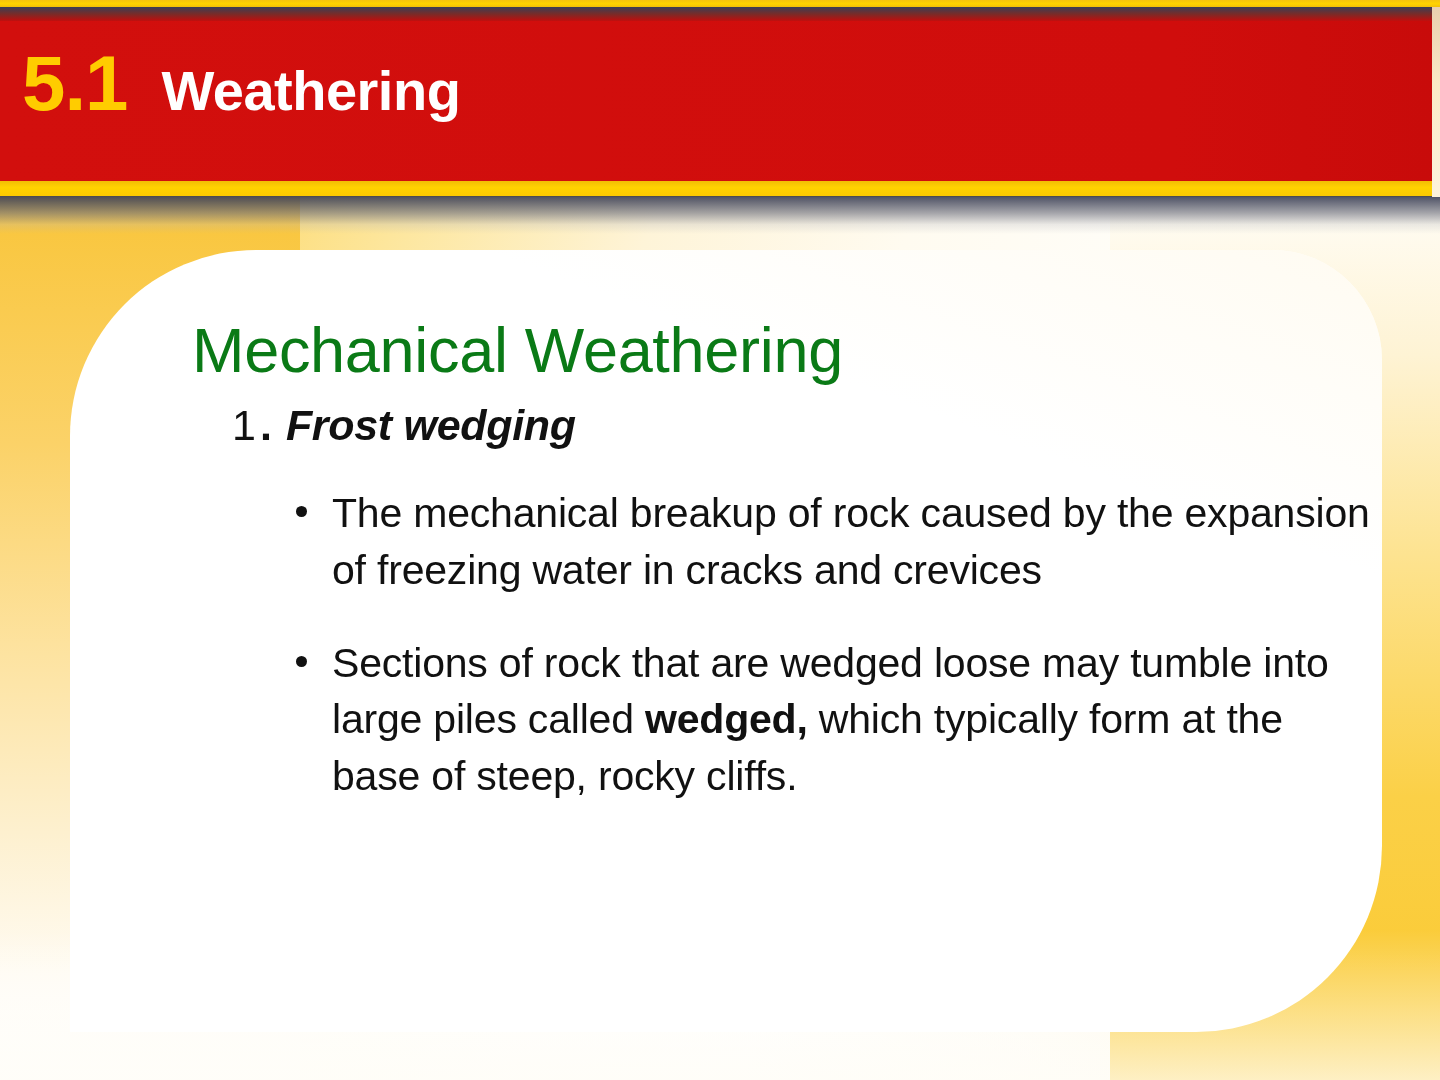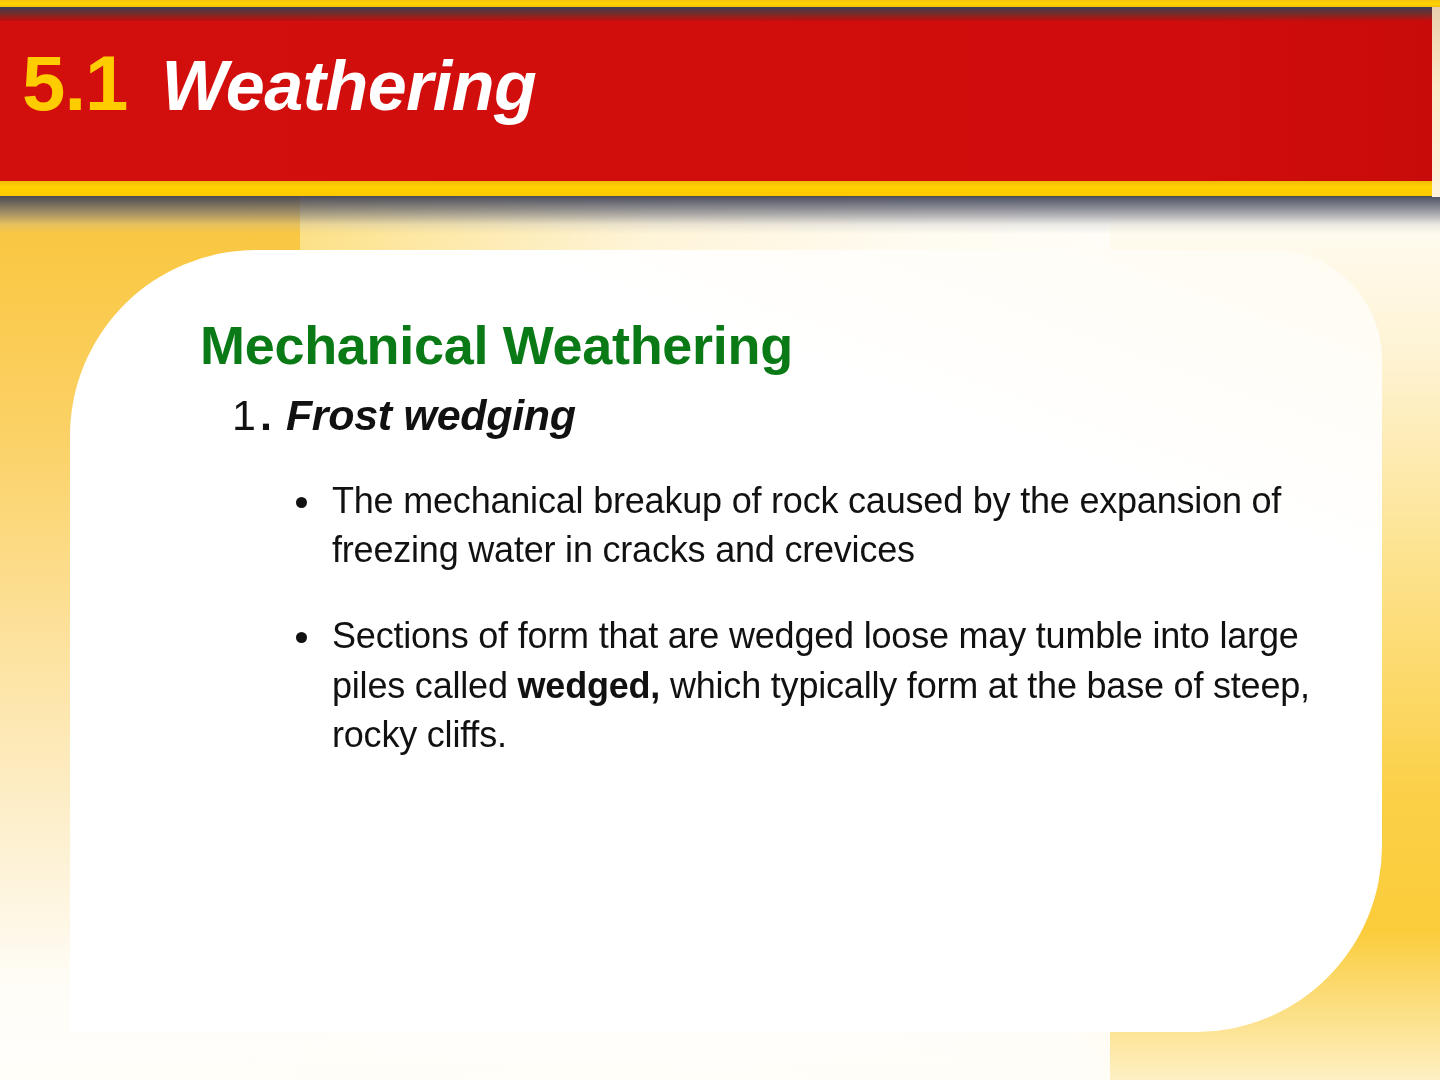--- a/index.html
+++ b/index.html
@@ -121,26 +121,25 @@
     white-space: nowrap;
   }
   .header-num {
     font-size: 78px;
     font-weight: bold;
     color: #ffcc00;
     letter-spacing: -1px;
     line-height: 1;
   }
   .header-name {
-    font-size: 70px;
+    font-size: 56px;
     font-weight: bold;
     color: #ffffff;
     letter-spacing: -0.5px;
     line-height: 1;
-    font-style: italic;
   }
 
   
   .card {
     position: absolute;
     left: 70px; top: 250px;
     width: 1312px; height: 782px;
     background: #ffffff;
     border-radius: 186px 110px 186px 0px;
   }
@@ -153,26 +152,26 @@
     pointer-events: none;
   }
 
   .content {
     position: absolute;
     left: 192px; top: 316px;
     width: 1180px;
   }
 
   .section-title {
-    font-size: 54px;
-    font-weight: bold;
+    font-size: 63px;
+    font-weight: normal;
     color: #0a7a16;
     letter-spacing: -0.3px;
     line-height: 1.1;
-    margin: 0 0 16px 8px;
+    margin: 0 0 16px 0;
   }
 
   .numbered-item {
     display: flex;
     align-items: baseline;
     margin: 0 0 22px 0;
     padding-left: 40px;
     font-size: 43px;
     color: #111111;
     line-height: 1.12;
@@ -193,21 +192,21 @@
 
   .bullet-list {
     margin: 0;
     padding: 0;
     list-style: none;
   }
   .bullet-item {
     position: relative;
     padding-left: 140px;
     margin-bottom: 32px;
-    font-size: 36px;
+    font-size: 41px;
     line-height: 1.38;
     color: #111111;
     letter-spacing: -0.2px;
     margin-top: 36px;
   }
   .bullet-dot {
     position: absolute;
     left: 104px;
     top: 21px;
     width: 11px;
@@ -254,18 +253,18 @@
       <span class="numbered-text">Frost wedging</span>
     </div>
 
     <ul class="bullet-list">
       <li class="bullet-item">
         <span class="bullet-dot"></span>
         <span>The mechanical breakup of rock caused by the expansion of freezing water in cracks and crevices</span><span class="bold-term"></span><span></span>
       </li>
       <li class="bullet-item">
         <span class="bullet-dot"></span>
-        <span>Sections of form that are wedged loose may tumble into large piles called </span><span class="bold-term">wedged,</span><span> which typically form at the base of steep, rocky cliffs.</span>
+        <span>Sections of rock that are wedged loose may tumble into large piles called </span><span class="bold-term">wedged,</span><span> which typically form at the base of steep, rocky cliffs.</span>
       </li>
     </ul>
 
   </div>
 </div>
 
 </body></html>

